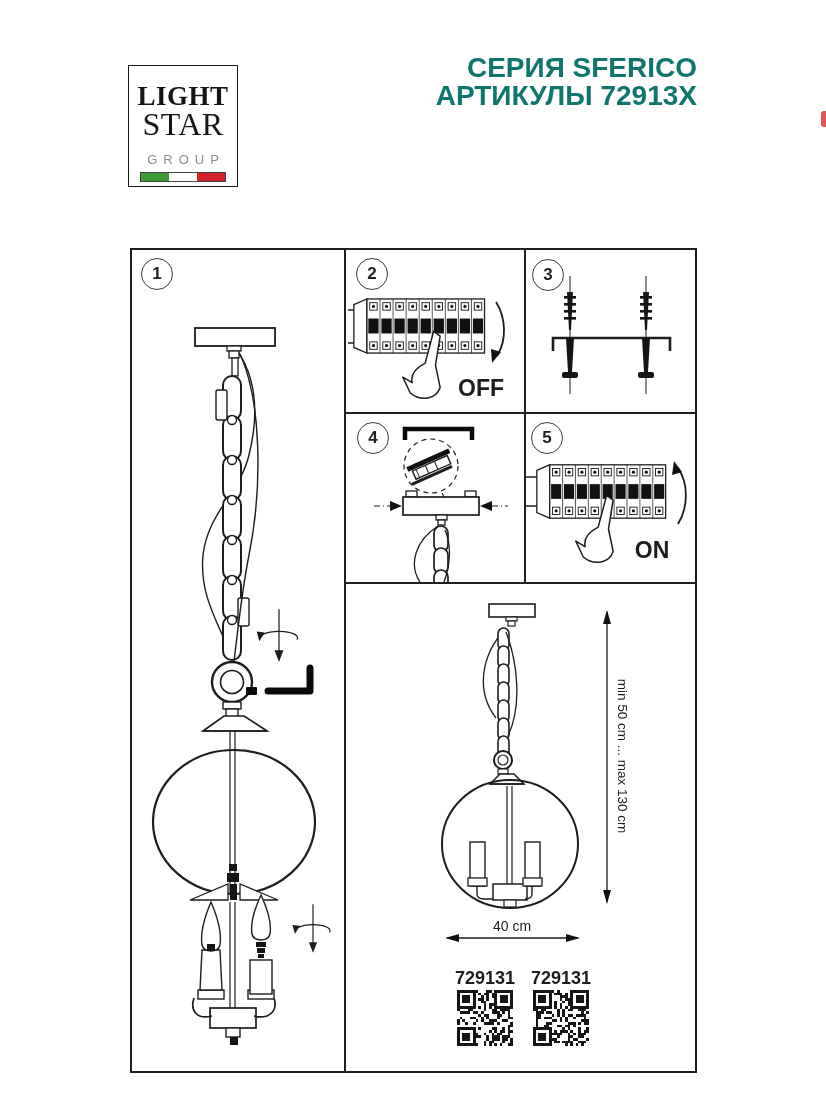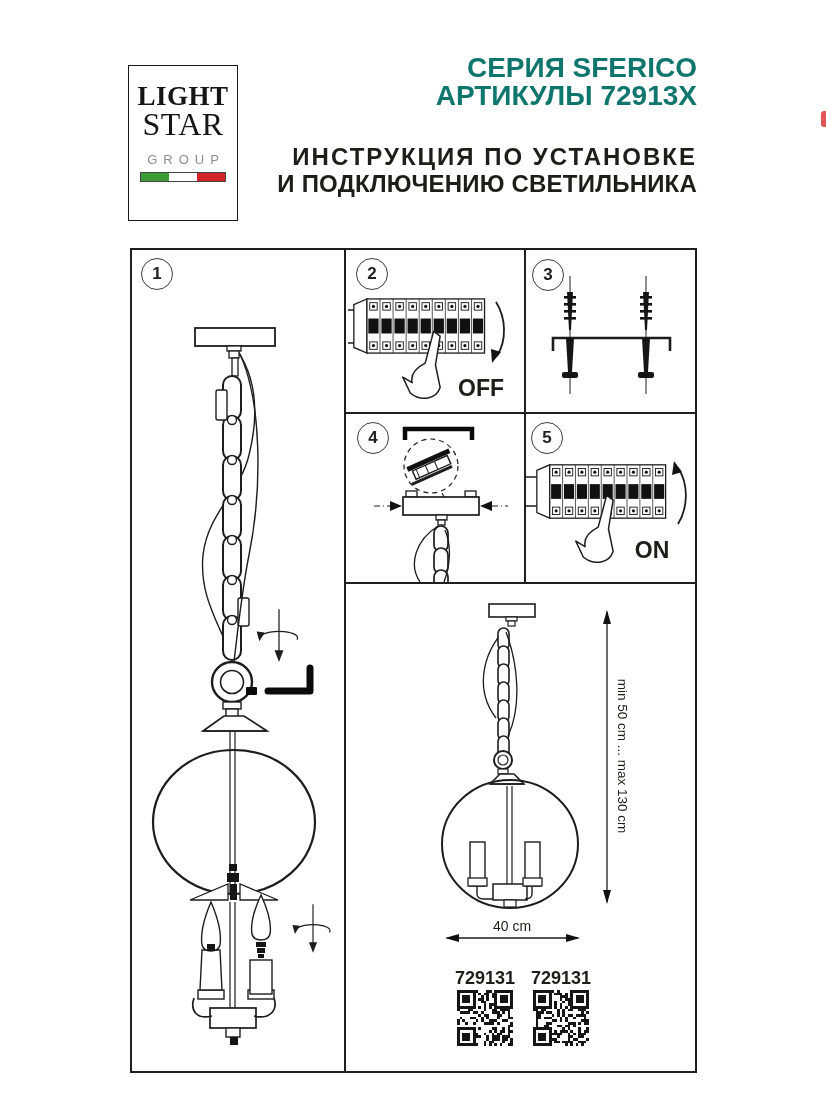--- a/index.html
+++ b/index.html
@@ -1,20 +1,20 @@
 <!DOCTYPE html>
 <html><head>
 <meta charset="utf-8">
 <style>
   html,body{margin:0;padding:0;background:#fff;}
   .page{position:relative;width:826px;height:1105px;background:#ffffff;
         font-family:"Liberation Sans",sans-serif;color:#1d1d1b;overflow:hidden;}
 
   
-  .logo-box{position:absolute;left:128px;top:65px;width:110px;height:156px;
+  .logo-box{position:absolute;left:128px;top:65px;width:110px;height:122px;
             border:1.5px solid #1a1a1a;background:#fff;text-align:center;box-sizing:border-box;}
   .logo-light{margin-top:17px;font-family:"Liberation Serif",serif;font-weight:bold;
               font-size:27px;line-height:26px;letter-spacing:.5px;color:#151515;}
   .logo-star{font-family:"Liberation Serif",serif;font-weight:normal;
              font-size:32px;line-height:30px;letter-spacing:.5px;color:#151515;}
   .logo-group{font-size:13px;line-height:16px;letter-spacing:6px;color:#8a8d8f;
               margin-top:13px;text-indent:6px;}
   .flag{width:84px;height:8px;margin:4px auto 0;border:1px solid #444;display:flex;}
   .flag span{flex:1;height:100%;display:block;}
 
@@ -145,24 +145,20 @@
     <div class="flag">
       <span style="background: rgb(61, 155, 53);"></span>
       <span style="background: rgb(255, 255, 255);"></span>
       <span style="background: rgb(211, 35, 42);"></span>
     </div>
   </div>
 
   <div class="titles">
     <div class="series-line">СЕРИЯ SFERICO</div>
     <div class="series-line">АРТИКУЛЫ 72913X</div>
-    <div class="instr">
-      <div class="instr-line1">ИНСТРУКЦИЯ ПО УСТАНОВКЕ</div>
-      <div class="instr-line2">И ПОДКЛЮЧЕНИЮ СВЕТИЛЬНИКА</div>
-    </div>
   </div>
 
   <div class="edge-artifact"></div>
 
   <div class="frame">
 
     <section class="panel p1">
       <div class="step-num" style="left:9px;top:8px">1</div>
       <svg class="art" viewBox="0 0 212 821">
         <g stroke="#1d1d1d" fill="none" stroke-width="1.6">

